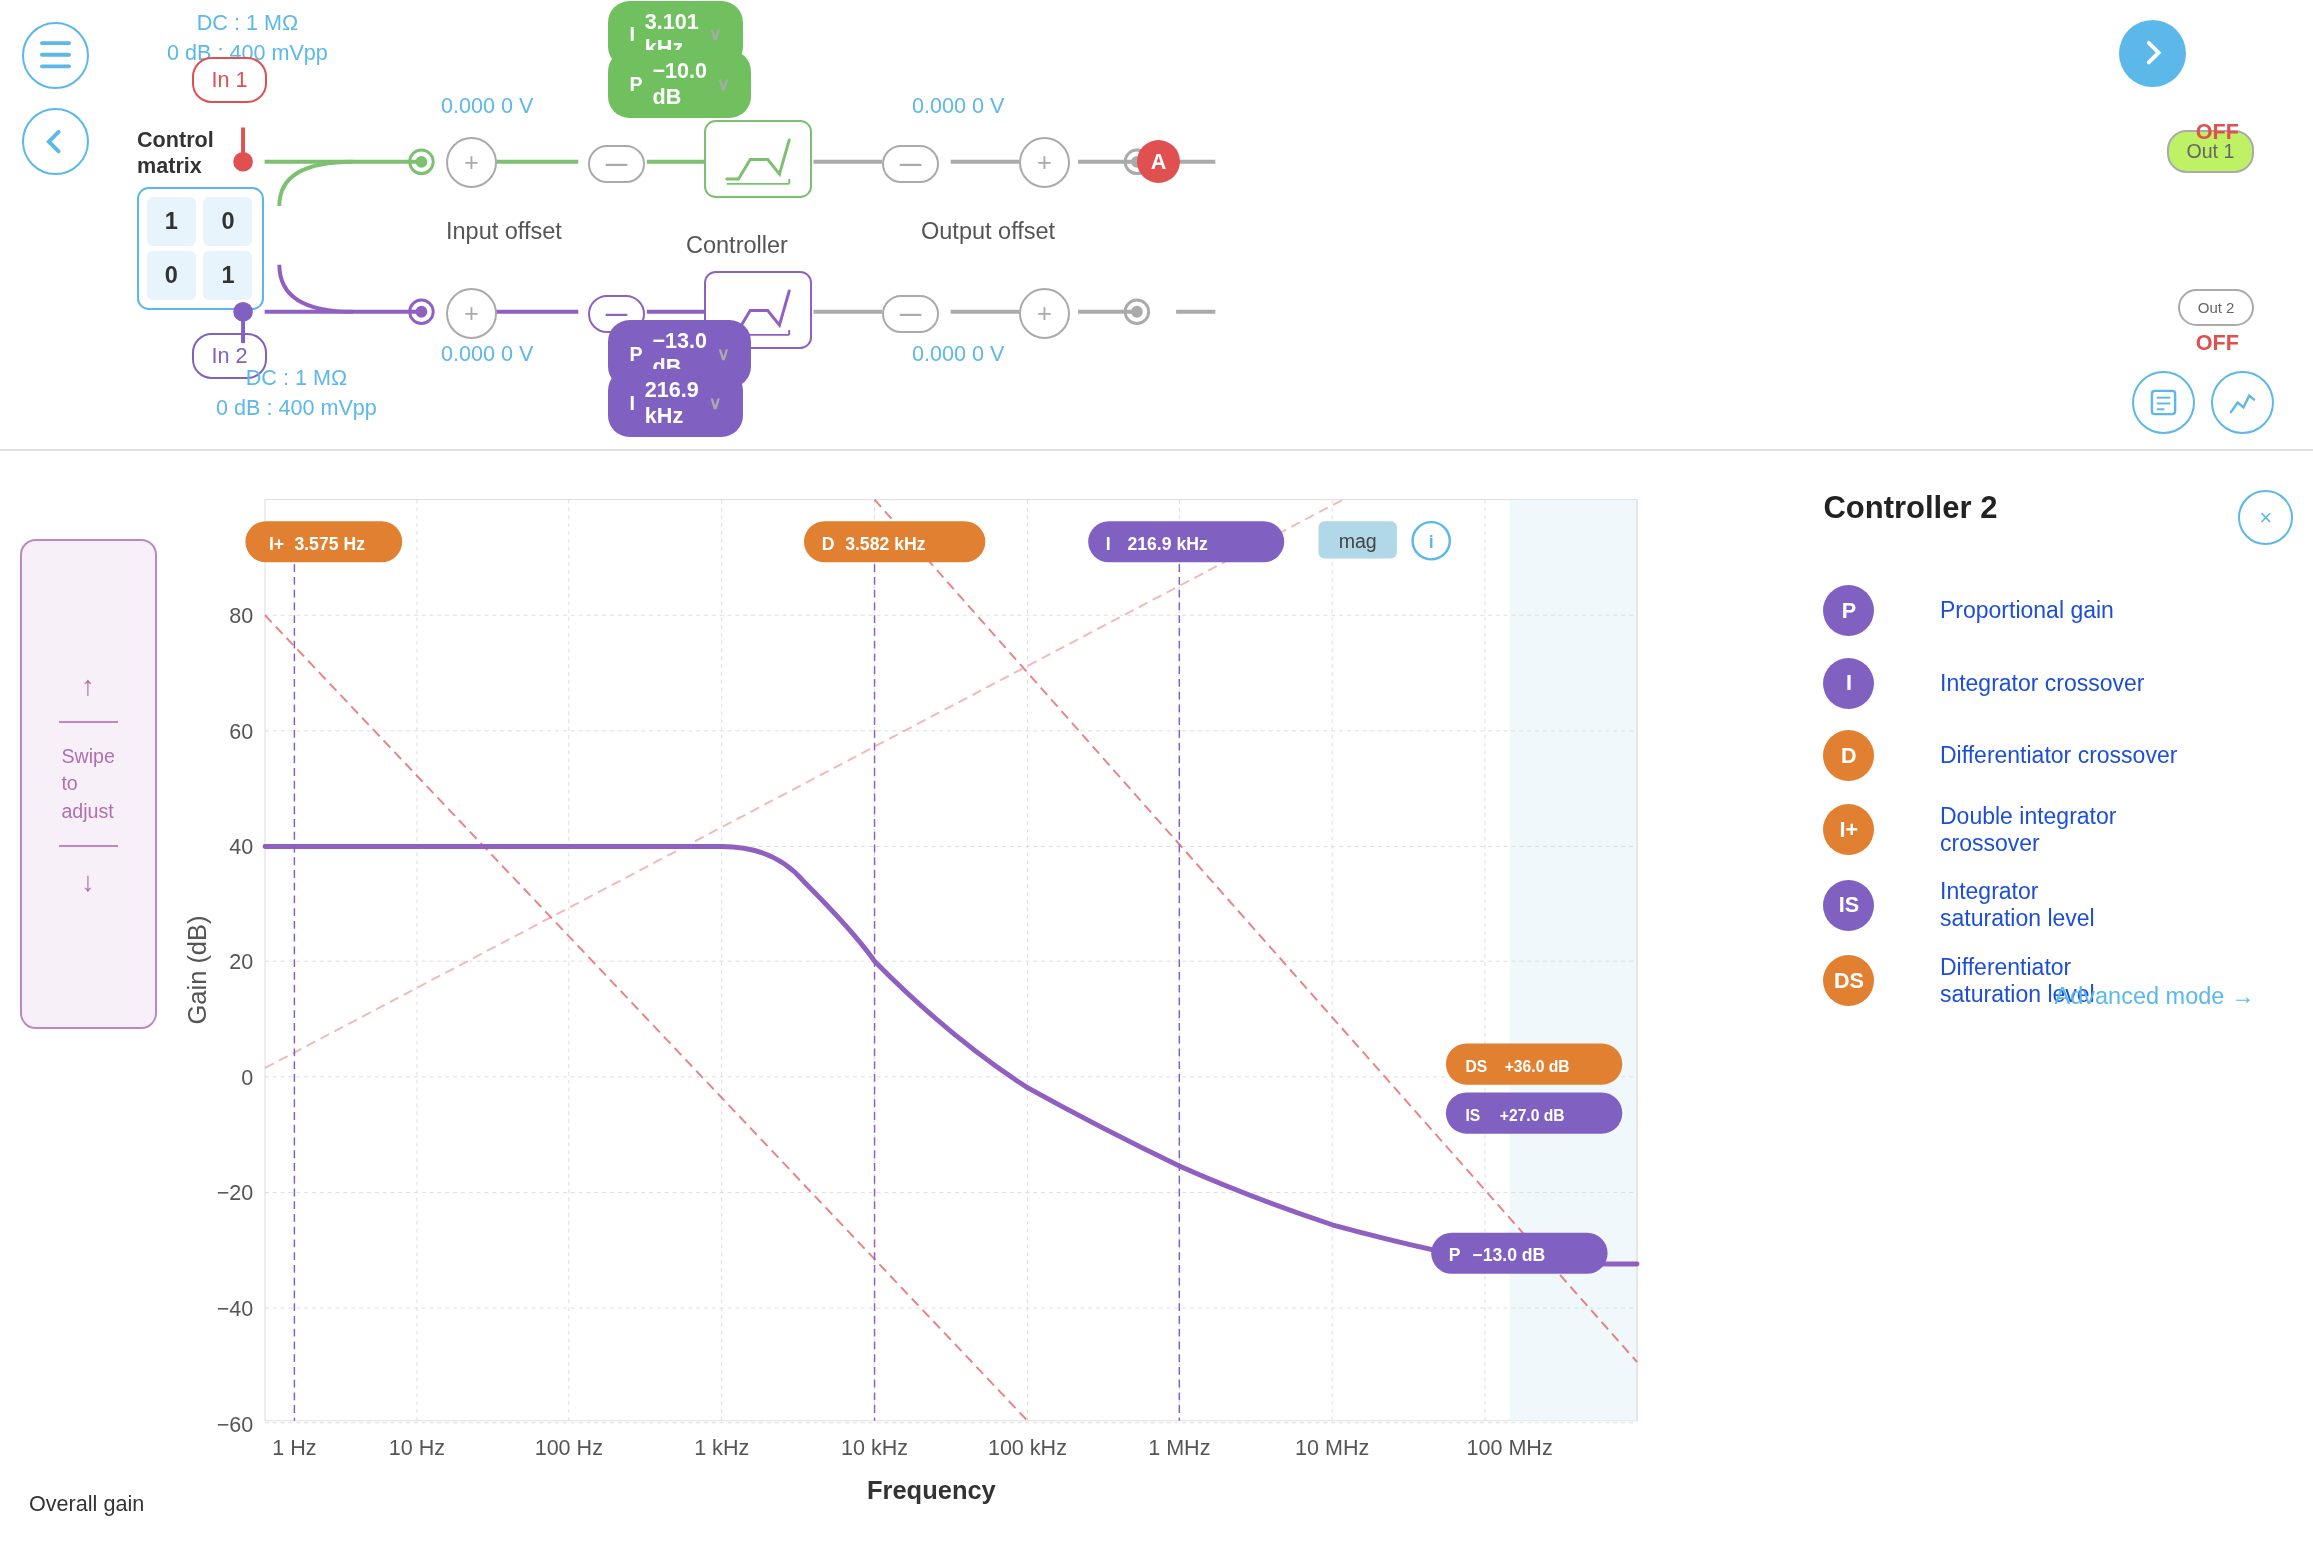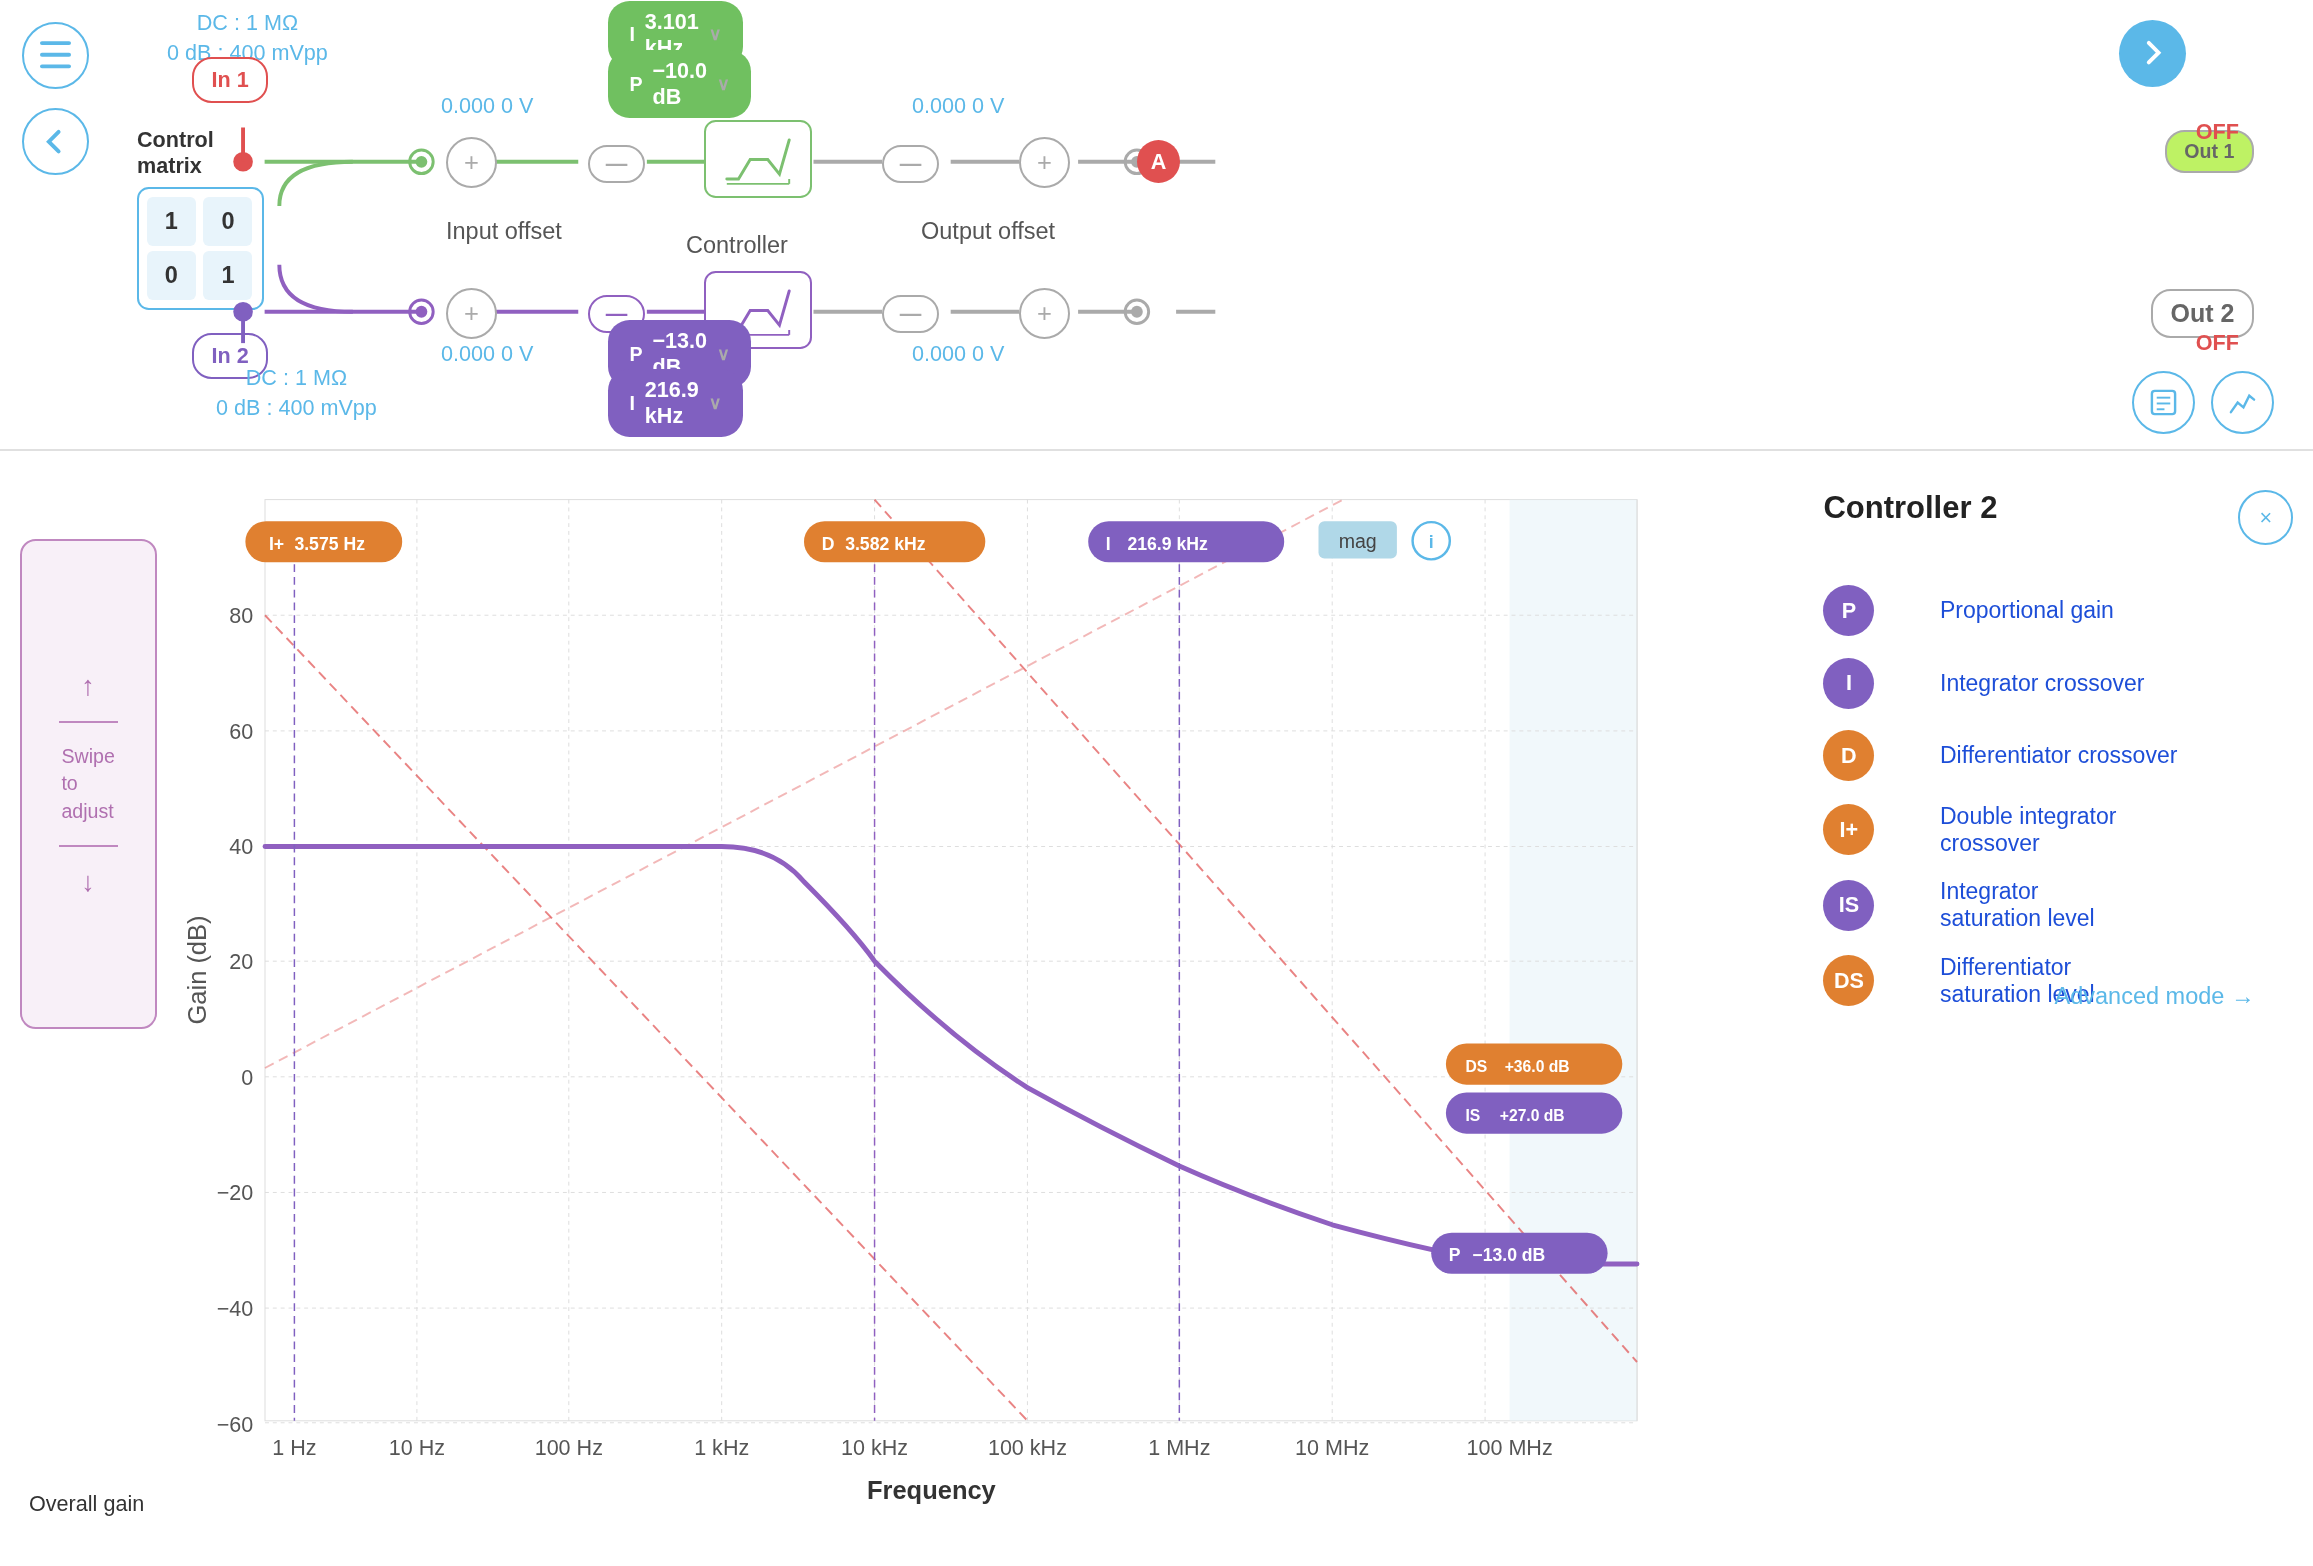--- a/index.html
+++ b/index.html
@@ -82,27 +82,27 @@
       font-weight: 600;
       color: #333;
     }
 
     
     .in-out-node {
       position: absolute;
       border-radius: 19.6px;
       padding: 7.8px 17.6px;
       font-size: 21.6px;
-      font-weight: 700;
+      font-weight: 400;
       border: 2.9px solid;
     }
     #in1-node { top: 57px; left: 192px; border-color: #e05050; color: #e05050; background: white; }
     #in2-node { top: 333px; left: 192px; border-color: #8060c0; color: #8060c0; background: white; }
     #out1-node { top: 130px; right: 59px; border-color: #aaa; color: #666; background: #bef264; font-size: 19.6px; }
-    #out2-node { top: 289px; right: 59px; border-color: #aaa; color: #666; background: white; font-size: 25px; }
+    #out2-node { top: 289px; right: 59px; border-color: #aaa; color: #666; background: white; font-size: 15px; }
 
     
     #flow-svg {
       position: absolute;
       top: 0; left: 0;
       width: 2313px;
       height: 451px;
       pointer-events: none;
     }
     .adder-block {

